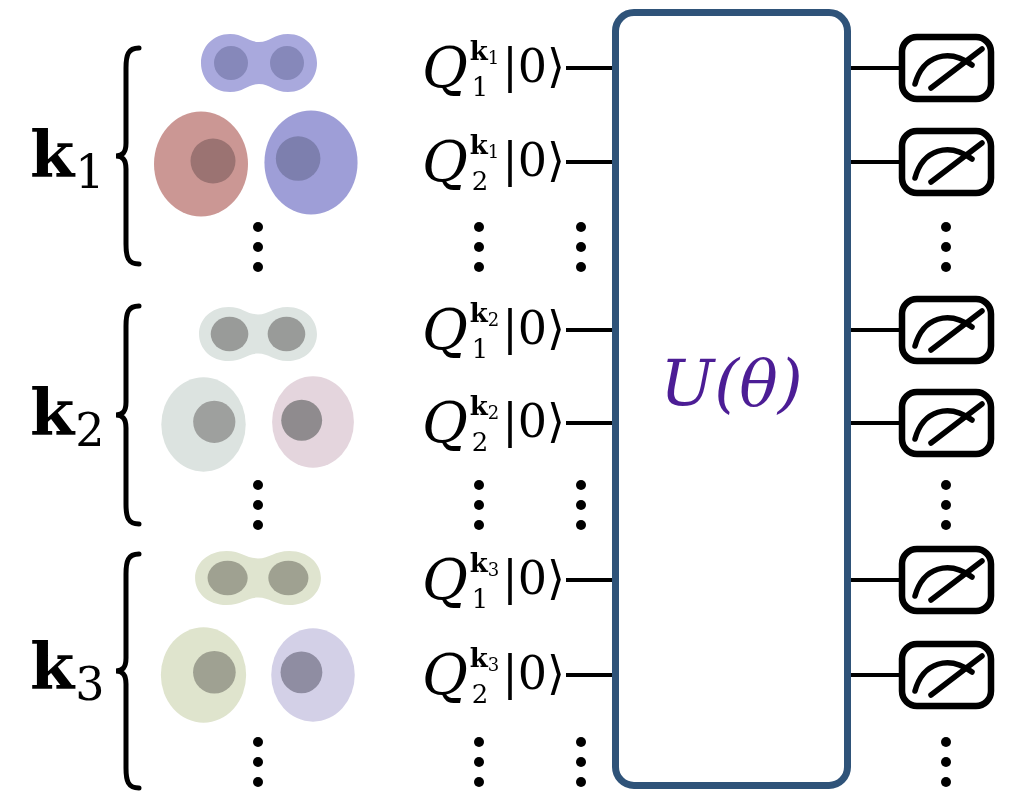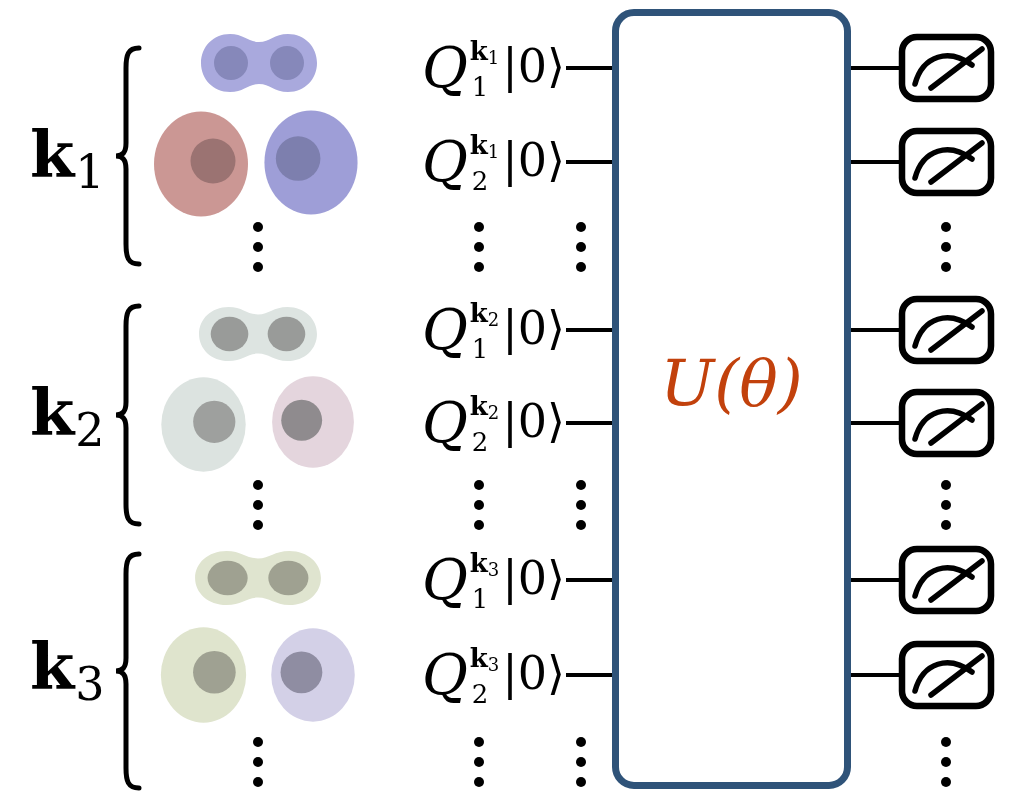--- a/index.html
+++ b/index.html
@@ -42,21 +42,21 @@
   .wire { position:absolute; height:4px; background:#000; }
 
   
   .ubox {
     position:absolute; left:612px; top:9px; width:239px; height:780px;
     box-sizing:border-box; border:7px solid #2f5379; border-radius:22px;
     background:#ffffff;
   }
   .ulabel {
     position:absolute; left:612px; top:338px; width:239px; text-align:center;
-    font-style:italic; font-size:64px; line-height:90px; color:#c2410c;
+    font-style:italic; font-size:64px; line-height:90px; color:#4c1d95;
   }
 
   
   .meter { position:absolute; }
 
   
   .dots { position:absolute; width:10px; }
   .dots i {
     display:block; width:10px; height:10px; border-radius:50%;
     background:#000; margin-bottom:10px;

